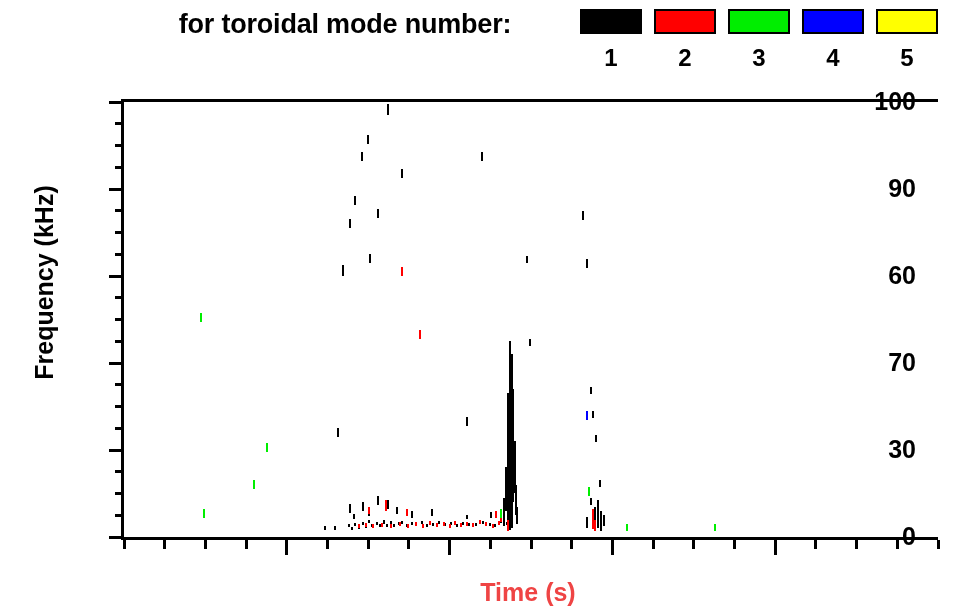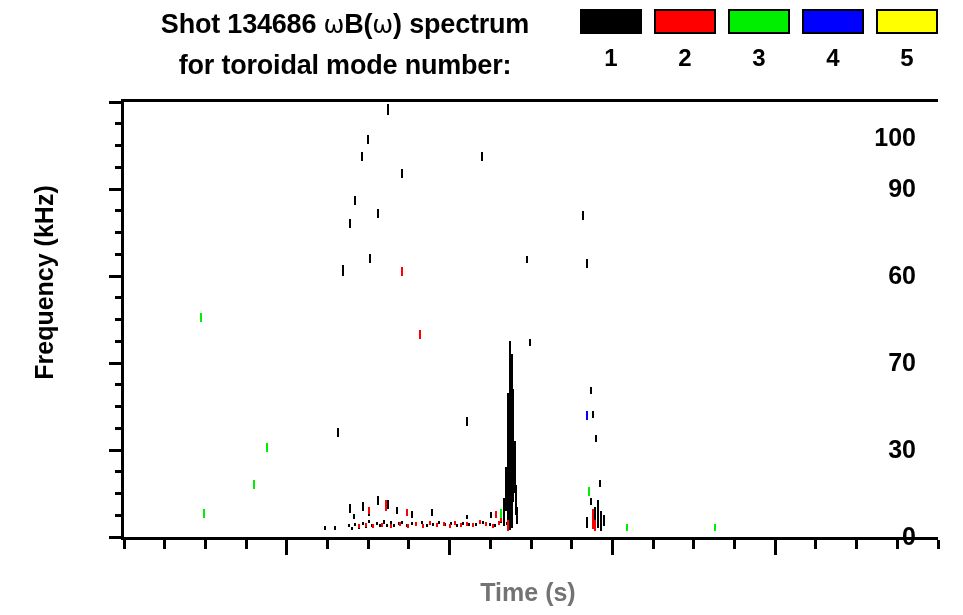--- a/index.html
+++ b/index.html
@@ -87,21 +87,21 @@
     white-space: nowrap;
   }
   .xlabel {
     position: absolute;
     left: 121px;
     top: 578px;
     width: 814px;
     text-align: center;
     font-size: 25px;
     font-weight: bold;
-    color: #737373;
+    color: #ef4444;
   }
 
   
   #plot {
     position: absolute;
     left: 121px;
     top: 99px;
     width: 814px;
     height: 435px;
     background: #ffffff;
@@ -144,21 +144,20 @@
     position: absolute;
     width: 2px;
   }
 </style>
 </head>
 <body>
 
 <div id="figure">
 
   <div class="title-block">
-    <div class="title-line"><span>Shot 134686 </span><span class="omega">ω</span><span>B(</span><span class="omega">ω</span><span>) spectrum</span></div>
     <div class="title-line">for toroidal mode number:</div>
   </div>
 
   <div class="legend">
       <div class="legend-entry" style="left: 0px;">
         <div class="legend-swatch" style="background: rgb(0, 0, 0);"></div>
         <div class="legend-label">1</div>
       </div>
       <div class="legend-entry" style="left: 74px;">
         <div class="legend-swatch" style="background: rgb(255, 0, 0);"></div>
@@ -331,21 +330,21 @@
       <div class="tick ytick-major" style="top: 85.5px;"></div>
       <div class="tick ytick-minor" style="top: 63.75px;"></div>
       <div class="tick ytick-minor" style="top: 42px;"></div>
       <div class="tick ytick-minor" style="top: 20.25px;"></div>
       <div class="tick ytick-major" style="top: -1.5px;"></div>
       <div class="ytick-label" style="top: 421px;">0</div>
       <div class="ytick-label" style="top: 334px;">30</div>
       <div class="ytick-label" style="top: 247px;">70</div>
       <div class="ytick-label" style="top: 160px; text-align: right;">60</div>
       <div class="ytick-label" style="top: 73px;">90</div>
-      <div class="ytick-label" style="top: -14px; margin-top: 36px;">100</div>
+      <div class="ytick-label" style="top: -14px;">100</div>
       <div class="tick xtick-minor" style="left: -1.5px;"></div>
       <div class="tick xtick-minor" style="left: 39.2px;"></div>
       <div class="tick xtick-minor" style="left: 79.9px;"></div>
       <div class="tick xtick-minor" style="left: 120.6px;"></div>
       <div class="tick xtick-major" style="left: 161.3px;"></div>
       <div class="tick xtick-minor" style="left: 202px;"></div>
       <div class="tick xtick-minor" style="left: 242.7px;"></div>
       <div class="tick xtick-minor" style="left: 283.4px;"></div>
       <div class="tick xtick-major" style="left: 324.1px;"></div>
       <div class="tick xtick-minor" style="left: 364.8px;"></div>

